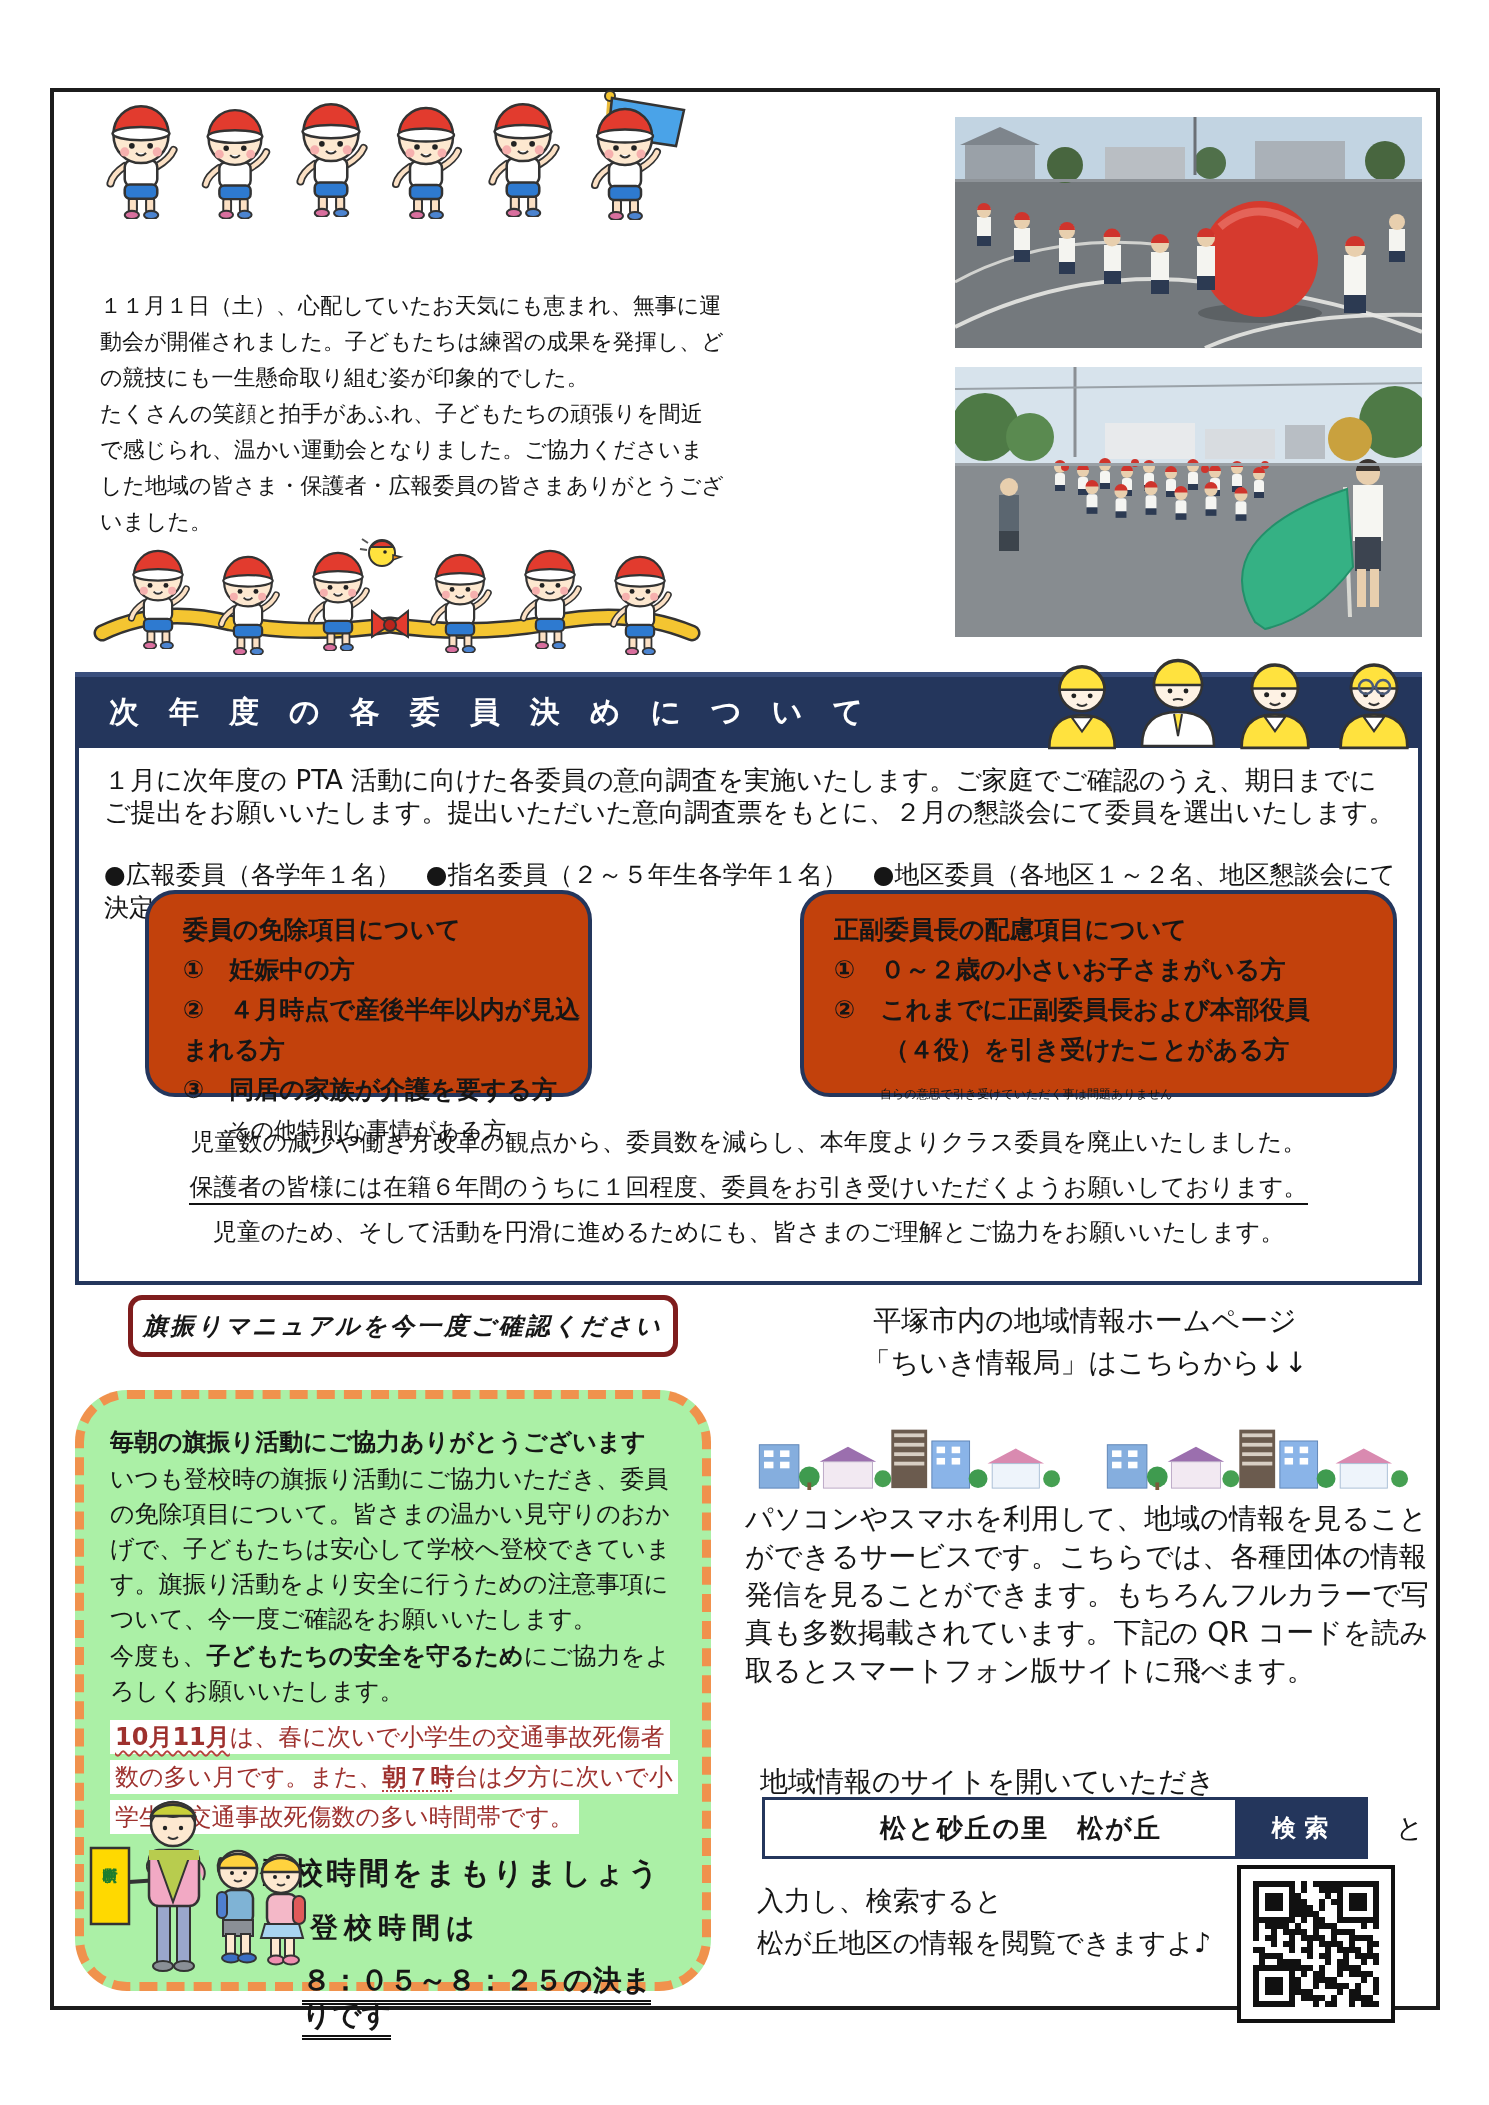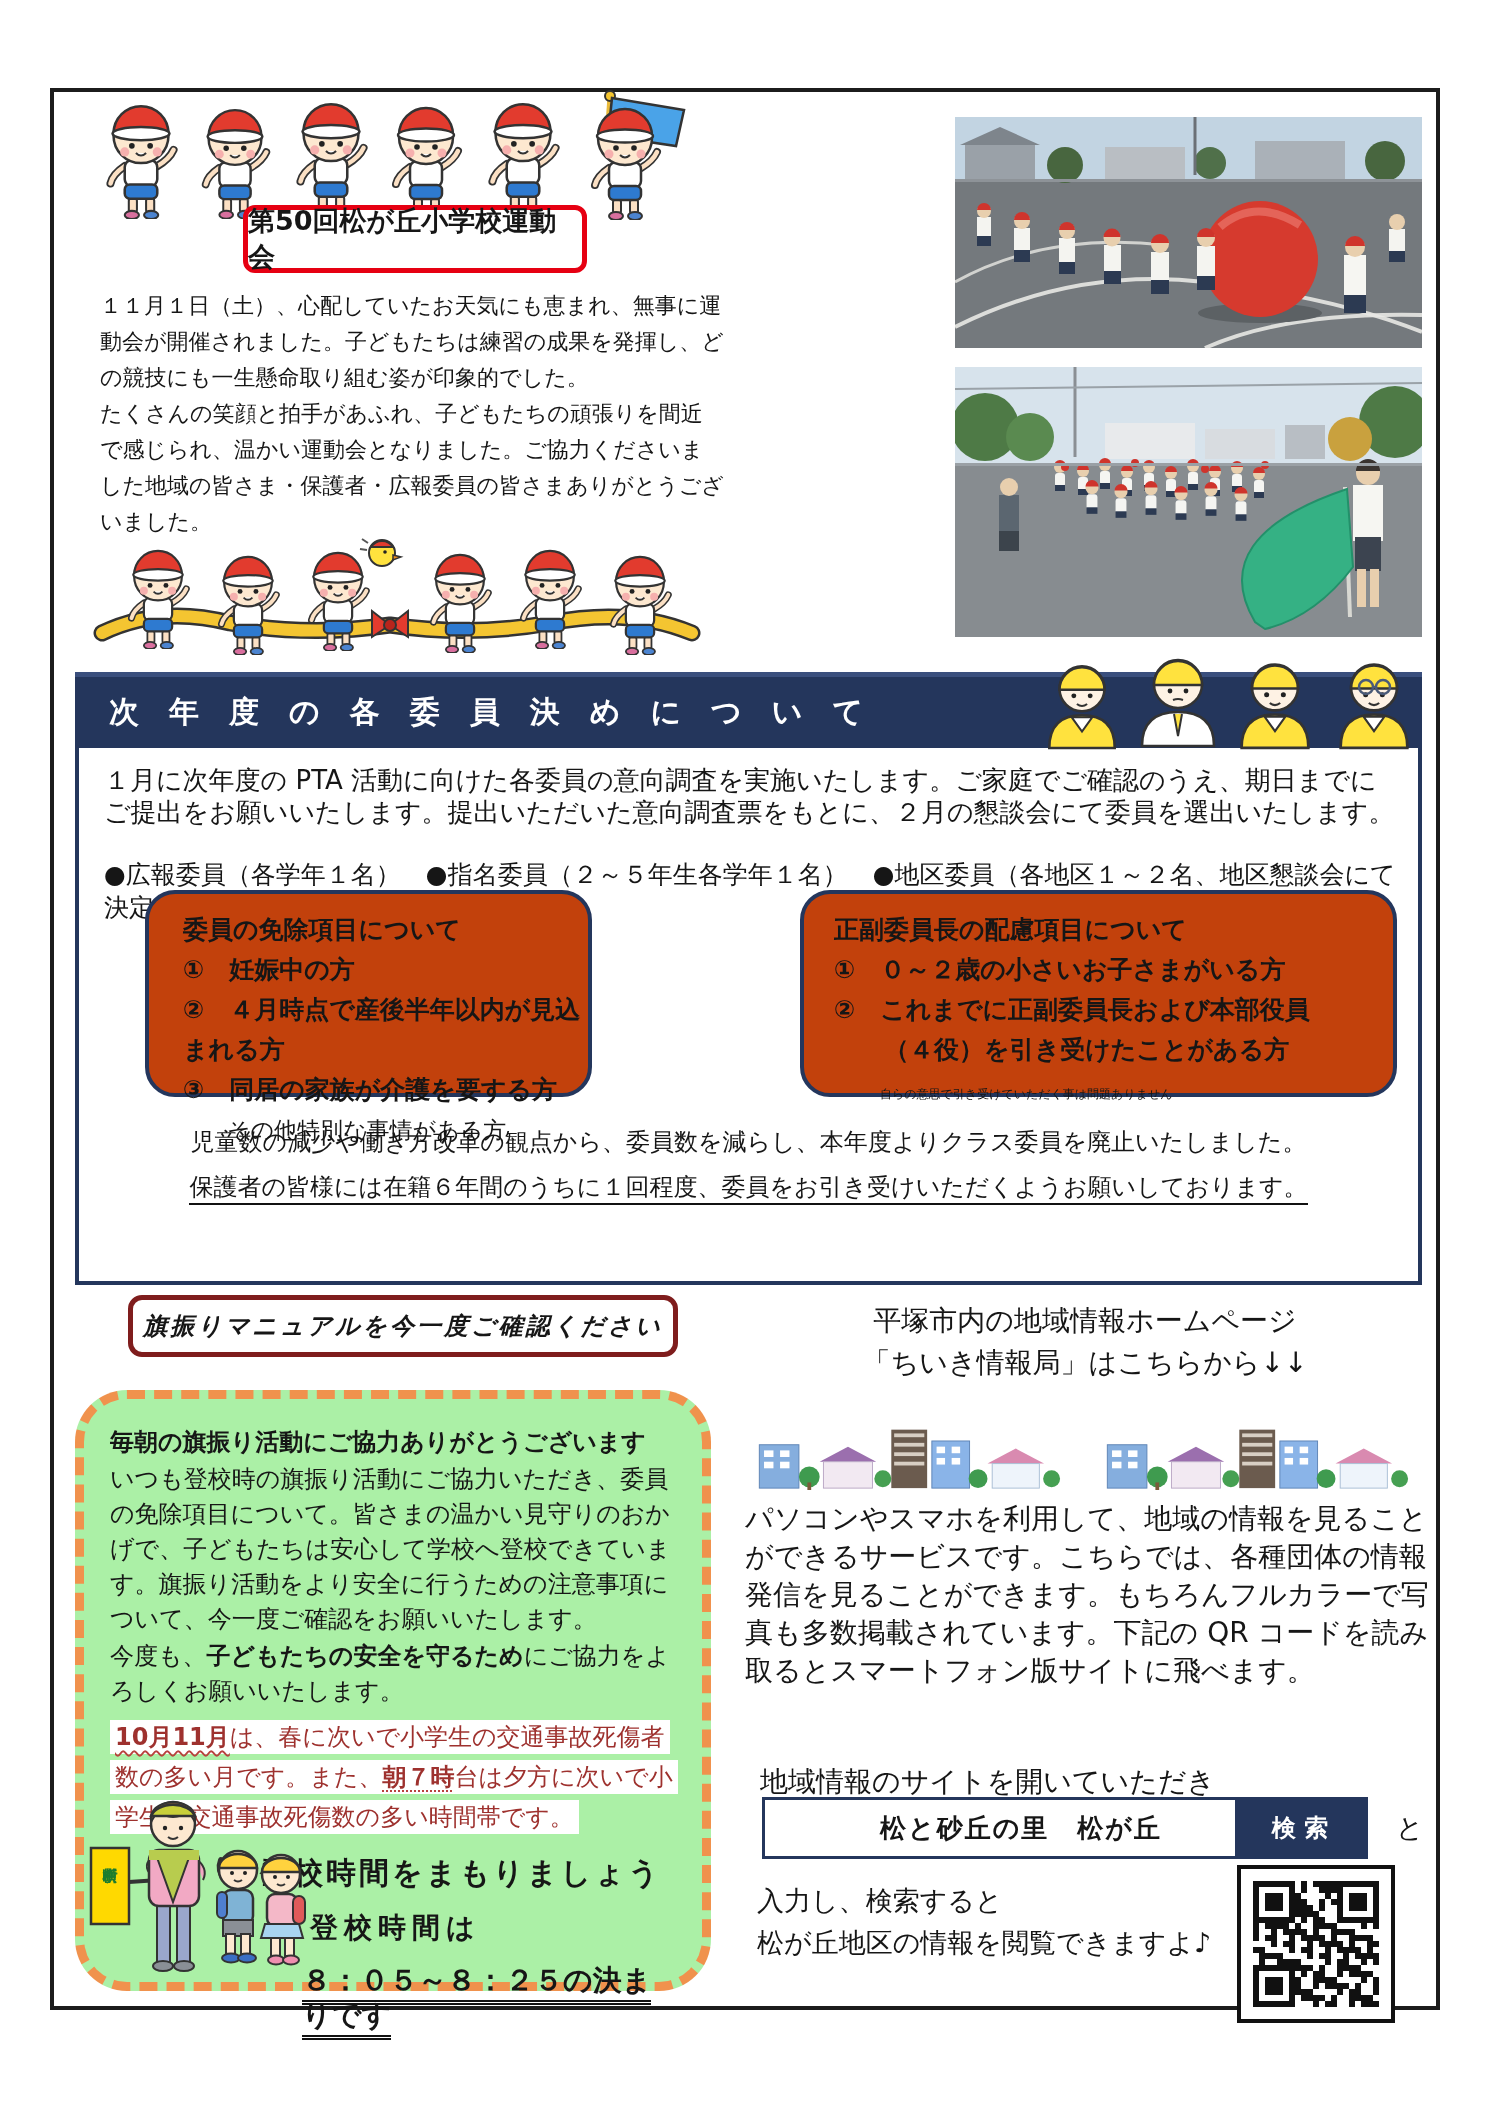--- a/index.html
+++ b/index.html
@@ -145,23 +145,20 @@
     <use href="#kid" x="286" y="4" width="90" height="120"></use>
     <use href="#kid" x="382" y="0" width="92" height="122"></use>
   </svg>
   <svg class="abs" style="left:572px;top:88px" width="122" height="132" viewBox="0 0 122 132">
     <line x1="38" y1="8" x2="34" y2="66" stroke="#e8b93a" stroke-width="5"></line>
     <circle cx="38" cy="8" r="5" fill="#f4c531" stroke="#333" stroke-width="2"></circle>
     <polygon points="40,10 112,22 104,58 36,48" fill="#4aa3e8" stroke="#333" stroke-width="2.5"></polygon>
     <use href="#kid" x="8" y="12" width="90" height="120"></use>
   </svg>
 
-  <div class="abs title-box">
-    <span>第50回松が丘小学校運動会</span>
-  </div>
 
   <div class="abs intro">
     <p>１１月１日（土）、心配していたお天気にも恵まれ、無事に運動会が開催されました。子どもたちは練習の成果を発揮し、どの競技にも一生懸命取り組む姿が印象的でした。</p>
     <p>たくさんの笑顔と拍手があふれ、子どもたちの頑張りを間近で感じられ、温かい運動会となりました。ご協力くださいました地域の皆さま・保護者・広報委員の皆さまありがとうございました。</p>
   </div>
 
   <div class="abs photo" style="left:955px;top:117px">
     <svg width="467" height="231" viewBox="0 0 467 231">
       <rect width="467" height="231" fill="#74797d"></rect>
       <rect width="467" height="62" fill="#c2d4e2"></rect>
@@ -346,20 +343,21 @@
     <div>正副委員長の配慮項目について</div>
     <div>①　０～２歳の小さいお子さまがいる方</div>
     <div>②　これまでに正副委員長および本部役員</div>
     <div>　　（４役）を引き受けたことがある方</div>
     <div class="box-note-s">自らの意思で引き受けていただく事は問題ありません</div>
   </div>
 
   <div class="abs closing">
     <div>児童数の減少や働き方改革の観点から、委員数を減らし、本年度よりクラス委員を廃止いたしました。</div>
     <div><span class="u-line">保護者の皆様には在籍６年間のうちに１回程度、委員をお引き受けいただくようお願いしております。</span></div>
+    <div>児童のため、そして活動を円滑に進めるためにも、皆さまのご理解とご協力をお願いいたします。</div>
   </div>
 
   <div class="abs green-box">
     <p class="g-lead">毎朝の旗振り活動にご協力ありがとうございます</p>
     <p class="g-body">いつも登校時の旗振り活動にご協力いただき、委員の免除項目について。皆さまの温かい見守りのおかげで、子どもたちは安心して学校へ登校できています。旗振り活動をより安全に行うための注意事項について、今一度ご確認をお願いいたします。</p>
     <p class="g-next"><span>今度も、</span><b>子どもたちの安全を守るため</b><span>にご協力をよろしくお願いいたします。</span></p>
     <p class="alert"><span class="bg"><b class="wavy">10月11月</b><span>は、春に次いで小学生の交通事故死傷者数の多い月です。また、</span><b class="dotty">朝７時</b><span>台は夕方に次いで小学生の交通事故死傷数の多い時間帯です。</span></span></p>
     <div class="slogan">登校時間をまもりましょう</div>
     <div class="time-label">登校時間は</div>
     <div class="time-rule"><span>８：０５～８：２５の決まりです</span></div>

